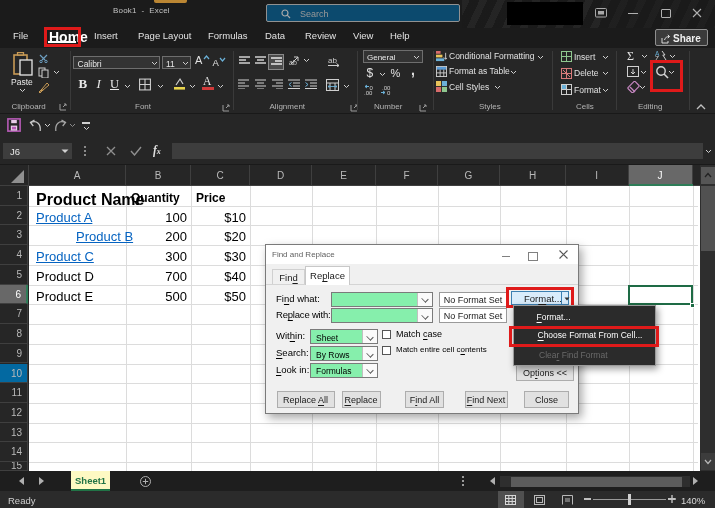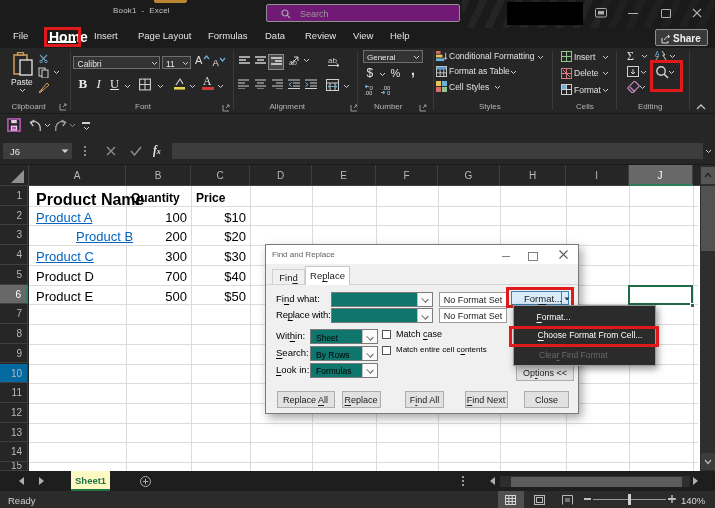--- a/index.html
+++ b/index.html
@@ -7,35 +7,35 @@
 .a{position:absolute;}
 .lbl{position:absolute;font-size:8px;color:#b4b4b4;}
 .vsep{position:absolute;width:1px;background:#3a3a3a;top:51px;height:59px;}
 .wt{color:#e2e2e2;}
 svg{display:block;}
 .ch{position:absolute;top:165px;height:20px;line-height:21px;text-align:center;color:#b9b9b9;font-size:10px;border-right:1px solid #3f3f3f;box-sizing:border-box;background:#262626;}
 .rh{position:absolute;left:0;width:28px;padding-right:5px;text-align:right;color:#b9b9b9;font-size:10px;overflow:hidden;border-bottom:1px solid #3f3f3f;box-sizing:border-box;background:#262626;}
 .gvl{position:absolute;top:186px;height:285px;width:1px;background:#dcdcdc;}
 .cell{position:absolute;font-size:13px;color:#000;}
 .dlbl{position:absolute;font-size:9.5px;color:#000;}
-.combo{position:absolute;background:#0f766e;border:1px solid #7a7a7a;box-sizing:border-box;}
+.combo{position:absolute;background:#86efac;border:1px solid #7a7a7a;box-sizing:border-box;}
 .combo .ar{position:absolute;right:0;top:0;bottom:0;width:14px;background:#fafafa;border-left:1px solid #c0c0c0;}
 .combo .ar:after{content:"";position:absolute;left:3.5px;top:3.5px;width:5px;height:5px;border-right:1.3px solid #555;border-bottom:1.3px solid #555;transform:rotate(45deg) scale(1,.75);}
 .btn{position:absolute;background:#e1e1e1;border:1px solid #adadad;box-sizing:border-box;font-size:9px;color:#1a1a1a;text-align:center;white-space:nowrap;}
 .red{position:absolute;border:3px solid #df1a1a;box-sizing:border-box;}
 .cb{position:absolute;width:9px;height:9px;background:#fff;border:1px solid #555;box-sizing:border-box;}
 u{text-decoration-thickness:1px;text-underline-offset:1.5px;}
 </style>
 </head>
 <body>
 
 <div class="a" style="left:0;top:0;width:715px;height:28px;background:#1b1b1b;"></div>
 <div class="a" style="left:154px;top:0;width:33px;height:3px;background:#bb8633;border-radius:0 0 2px 2px;"></div>
 <div class="a" style="left:113px;top:5.5px;width:120px;font-size:8px;color:#c2c2c2;letter-spacing:.2px;">Book1&nbsp; -&nbsp; Excel</div>
-<div class="a" style="left:266px;top:4px;width:194px;height:18px;background:#701a75;border:1px solid #919191;border-radius:2px;box-sizing:border-box;">
+<div class="a" style="left:266px;top:4px;width:194px;height:18px;background:#0c4a6e;border:1px solid #919191;border-radius:2px;box-sizing:border-box;">
   <svg class="a" style="left:14px;top:3.5px;" width="10" height="10" viewBox="0 0 10 10">
       <circle cx="4" cy="4" r="3" fill="none" stroke="#a9a9a9" stroke-width="1.2"></circle>
       <line x1="6.2" y1="6.2" x2="9" y2="9" stroke="#a9a9a9" stroke-width="1.2"></line>
     </svg>
   <span class="a" style="left:33px;top:3.5px;font-size:9px;color:#989898;">Search</span>
 </div>
 <div class="a" style="left:462px;top:0;width:253px;height:28px;background:repeating-linear-gradient(115deg,rgba(70,70,70,0.22) 0 7px,rgba(20,20,20,0.12) 7px 16px);"></div>
 <div class="a" style="left:600px;top:0;width:115px;height:28px;background:rgba(27,27,27,0.45);"></div>
 <div class="a" style="left:507px;top:2px;width:76px;height:23px;background:#000;"></div>
 <svg class="a" style="left:595px;top:7px;" width="12" height="11" viewBox="0 0 12 11">

